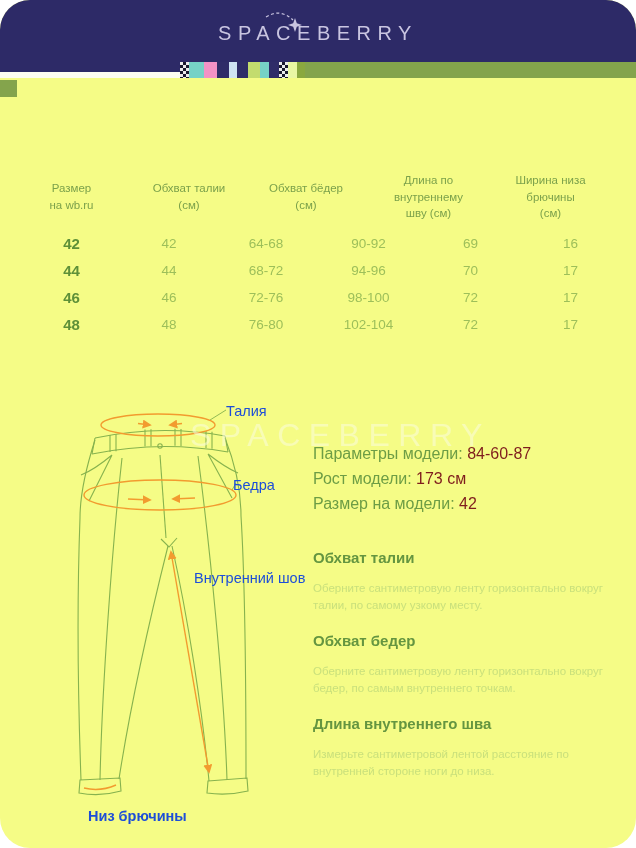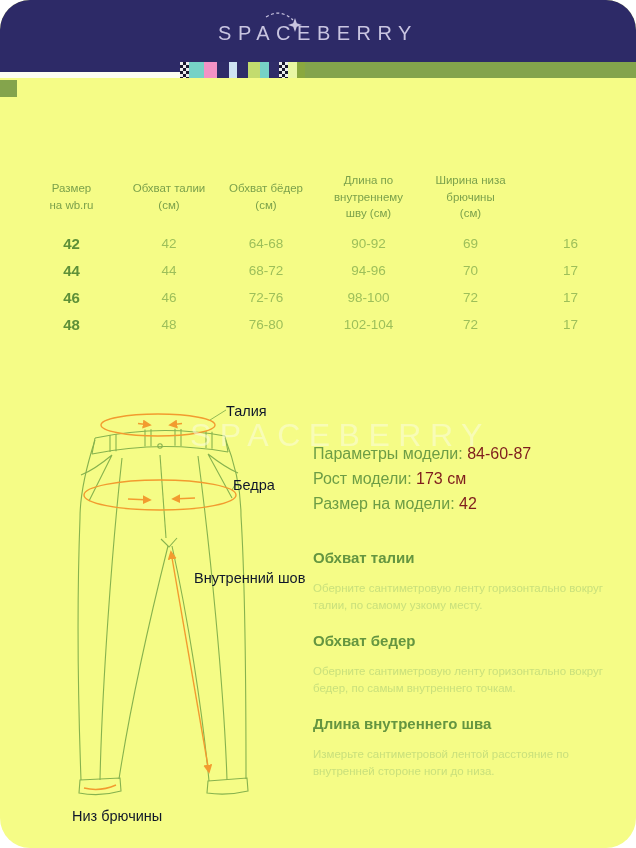--- a/index.html
+++ b/index.html
@@ -16,38 +16,38 @@
   .checker{background:repeating-conic-gradient(#1a1a2e 0% 25%, #ececec 25% 50%) 0 0/6px 6px;}
   .olive-square{position:absolute;left:0;top:80px;width:17px;height:17px;background:#84a44c;}
 
   .logo{position:absolute;left:0;top:22px;width:636px;text-align:center;
         color:#c9c5e1;font-size:20px;letter-spacing:6.5px;font-weight:500;}
   .logo-star{position:absolute;left:262px;top:7px;}
 
   
   .size-table{position:absolute;left:20px;top:172px;width:600px;}
   .tbl-row{display:grid;grid-template-columns:103px 92px 102px 103px 101px 99px;}
-  .tbl-head{min-height:48px;align-items:center;}
+  .tbl-head{min-height:48px;align-items:center;gap:20px;}
   .th{white-space:pre-line;text-align:center;color:#7ba14b;font-size:11.5px;line-height:1.45;align-self:center;}
   .tbl-body .tbl-row{height:27px;align-items:center;margin-top:0;}
   .tbl-body{margin-top:8px;}
   .td{text-align:center;color:#9dbf5a;font-size:13.5px;}
   .td.size{color:#5e9038;font-weight:bold;font-size:15px;}
 
   
   .watermark{position:absolute;left:190px;top:417px;color:rgba(250,252,222,0.55);
              font-size:32px;letter-spacing:8.5px;font-weight:400;z-index:2;}
 
   
   .pants{position:absolute;left:50px;top:398px;z-index:1;}
-  .diag-label{position:absolute;color:#0f172a;font-size:14.5px;z-index:3;}
+  .diag-label{position:absolute;color:#1d4ed8;font-size:14.5px;z-index:3;}
   .lbl-waist{left:226px;top:403px;}
   .lbl-hips{left:233px;top:477px;}
   .lbl-inseam{left:194px;top:568px;width:112px;line-height:21px;}
-  .lbl-hem{left:72px;top:808px;}
+  .lbl-hem{left:88px;top:808px;font-weight:bold;}
 
   
   .info{position:absolute;left:313px;top:441px;width:305px;z-index:3;}
   .param-line{font-size:16px;line-height:25px;color:#6d9d45;font-weight:500;}
   .param-line .val{color:#7f1d1d;font-weight:400;}
   .measure-section{margin-top:16px;}
   .measure-section.first{margin-top:31px;}
   .m-title{font-size:15px;font-weight:600;color:#649540;line-height:21px;}
   .m-body{margin-top:12px;font-size:11.5px;line-height:17px;color:#c9e07c;width:292px;}
 </style>

